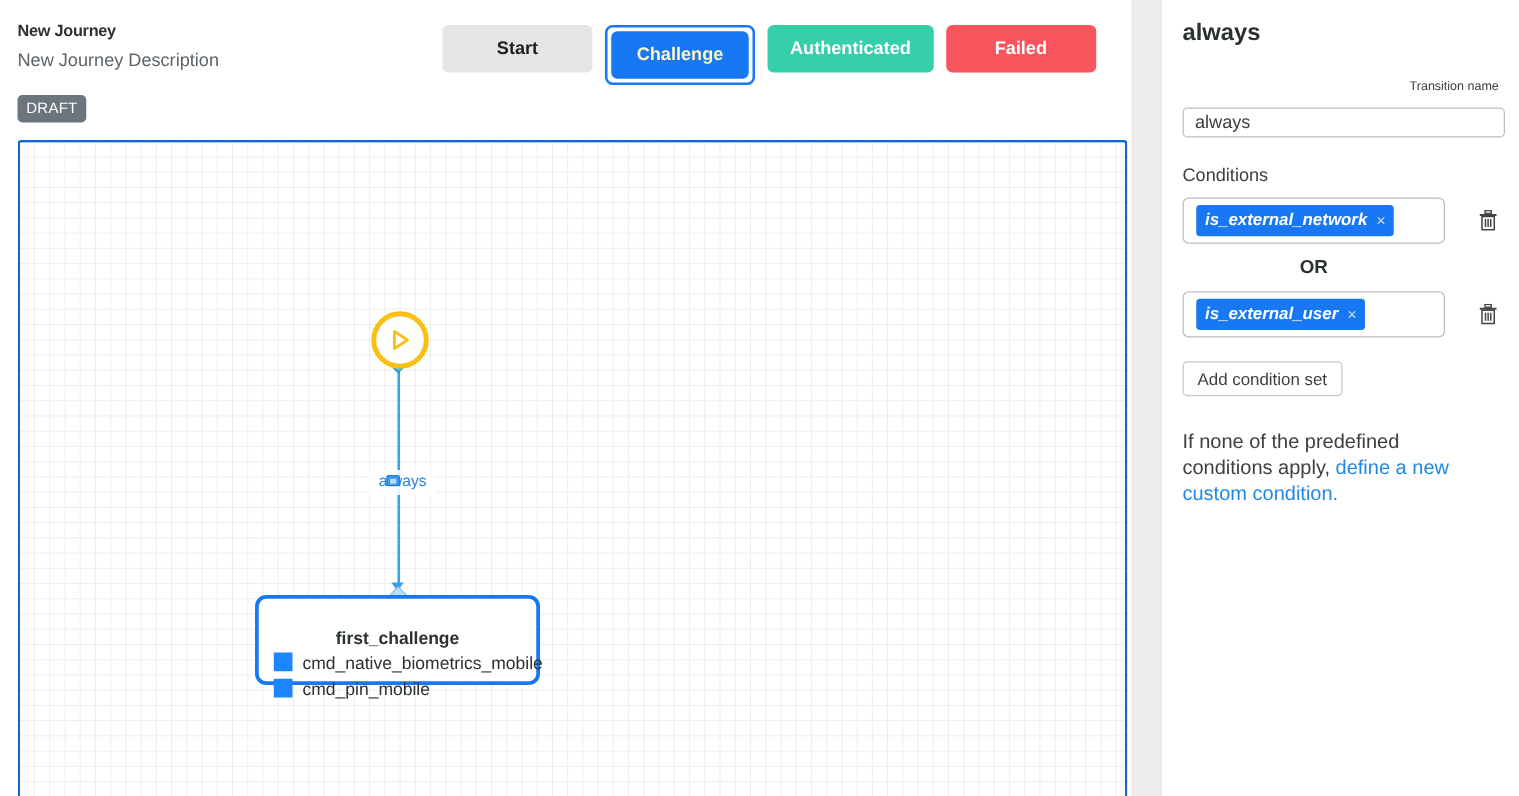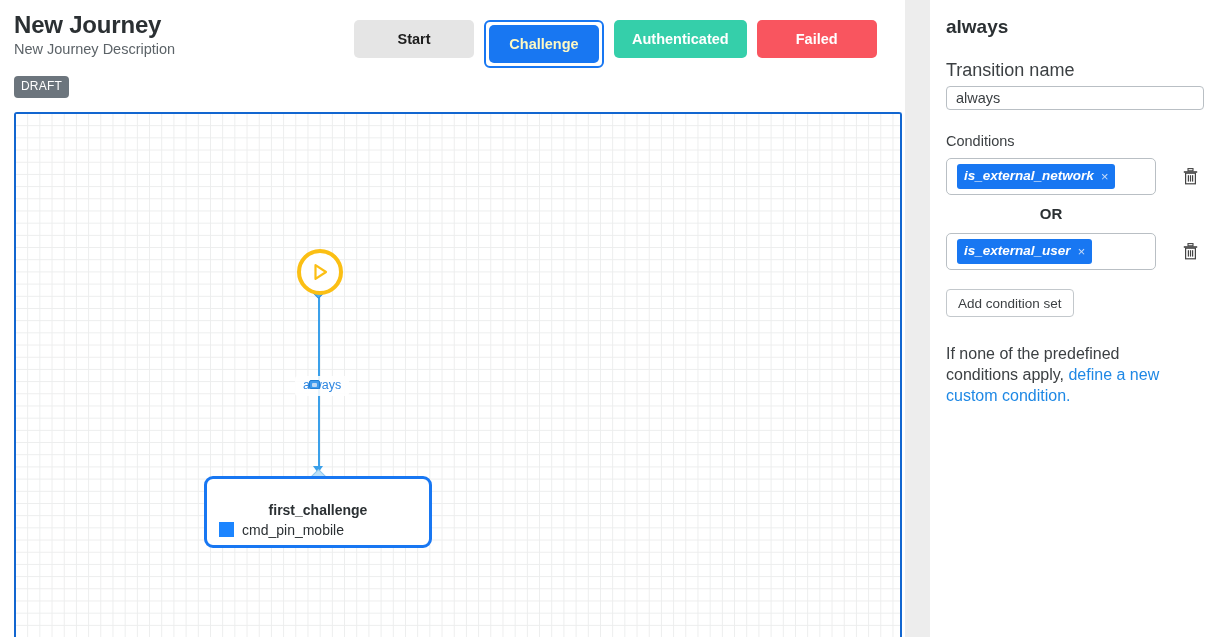--- a/index.html
+++ b/index.html
@@ -40,21 +40,21 @@
   }
 
   .title-block {
     position: absolute;
     left: 14px;
     top: 12px;
     width: 330px;
   }
 
   .journey-title {
-    font-size: 24px;
+    font-size: 13px;
     font-weight: bold;
     color: #2b3033;
     letter-spacing: -0.2px;
     line-height: 26px;
   }
 
   .journey-desc {
     font-size: 14.5px;
     color: #5c6368;
     line-height: 20px;
@@ -281,24 +281,25 @@
 
   .panel-title {
     font-size: 19px;
     font-weight: bold;
     color: #2b3033;
     line-height: 26px;
     margin-bottom: 20px;
   }
 
   .field-label {
-    font-size: 18px;
+    font-size: 10px;
     color: #3c4043;
     line-height: 20px;
     margin-bottom: 6px;
+    text-align: right;
   }
 
   .text-input {
     width: 258px;
     height: 24px;
     border: 1px solid #b9bfc4;
     border-radius: 4px;
     background: #ffffff;
     font-family: "Liberation Sans", sans-serif;
     font-size: 14.5px;
@@ -462,20 +463,24 @@
         </div>
 
         <div class="edge-label">
           <span>always</span>
           <span class="edge-label-icon"></span>
         </div>
 
         <div class="node-box">
           <div class="node-title">first_challenge</div>
 
+          <div class="node-item">
+            <span class="node-swatch"></span>
+            <span class="node-item-label">cmd_native_biometrics_mobile</span>
+          </div>
 
           <div class="node-item">
             <span class="node-swatch"></span>
             <span class="node-item-label">cmd_pin_mobile</span>
           </div>
         </div>
 
       </div>
     </div>
   </div>

